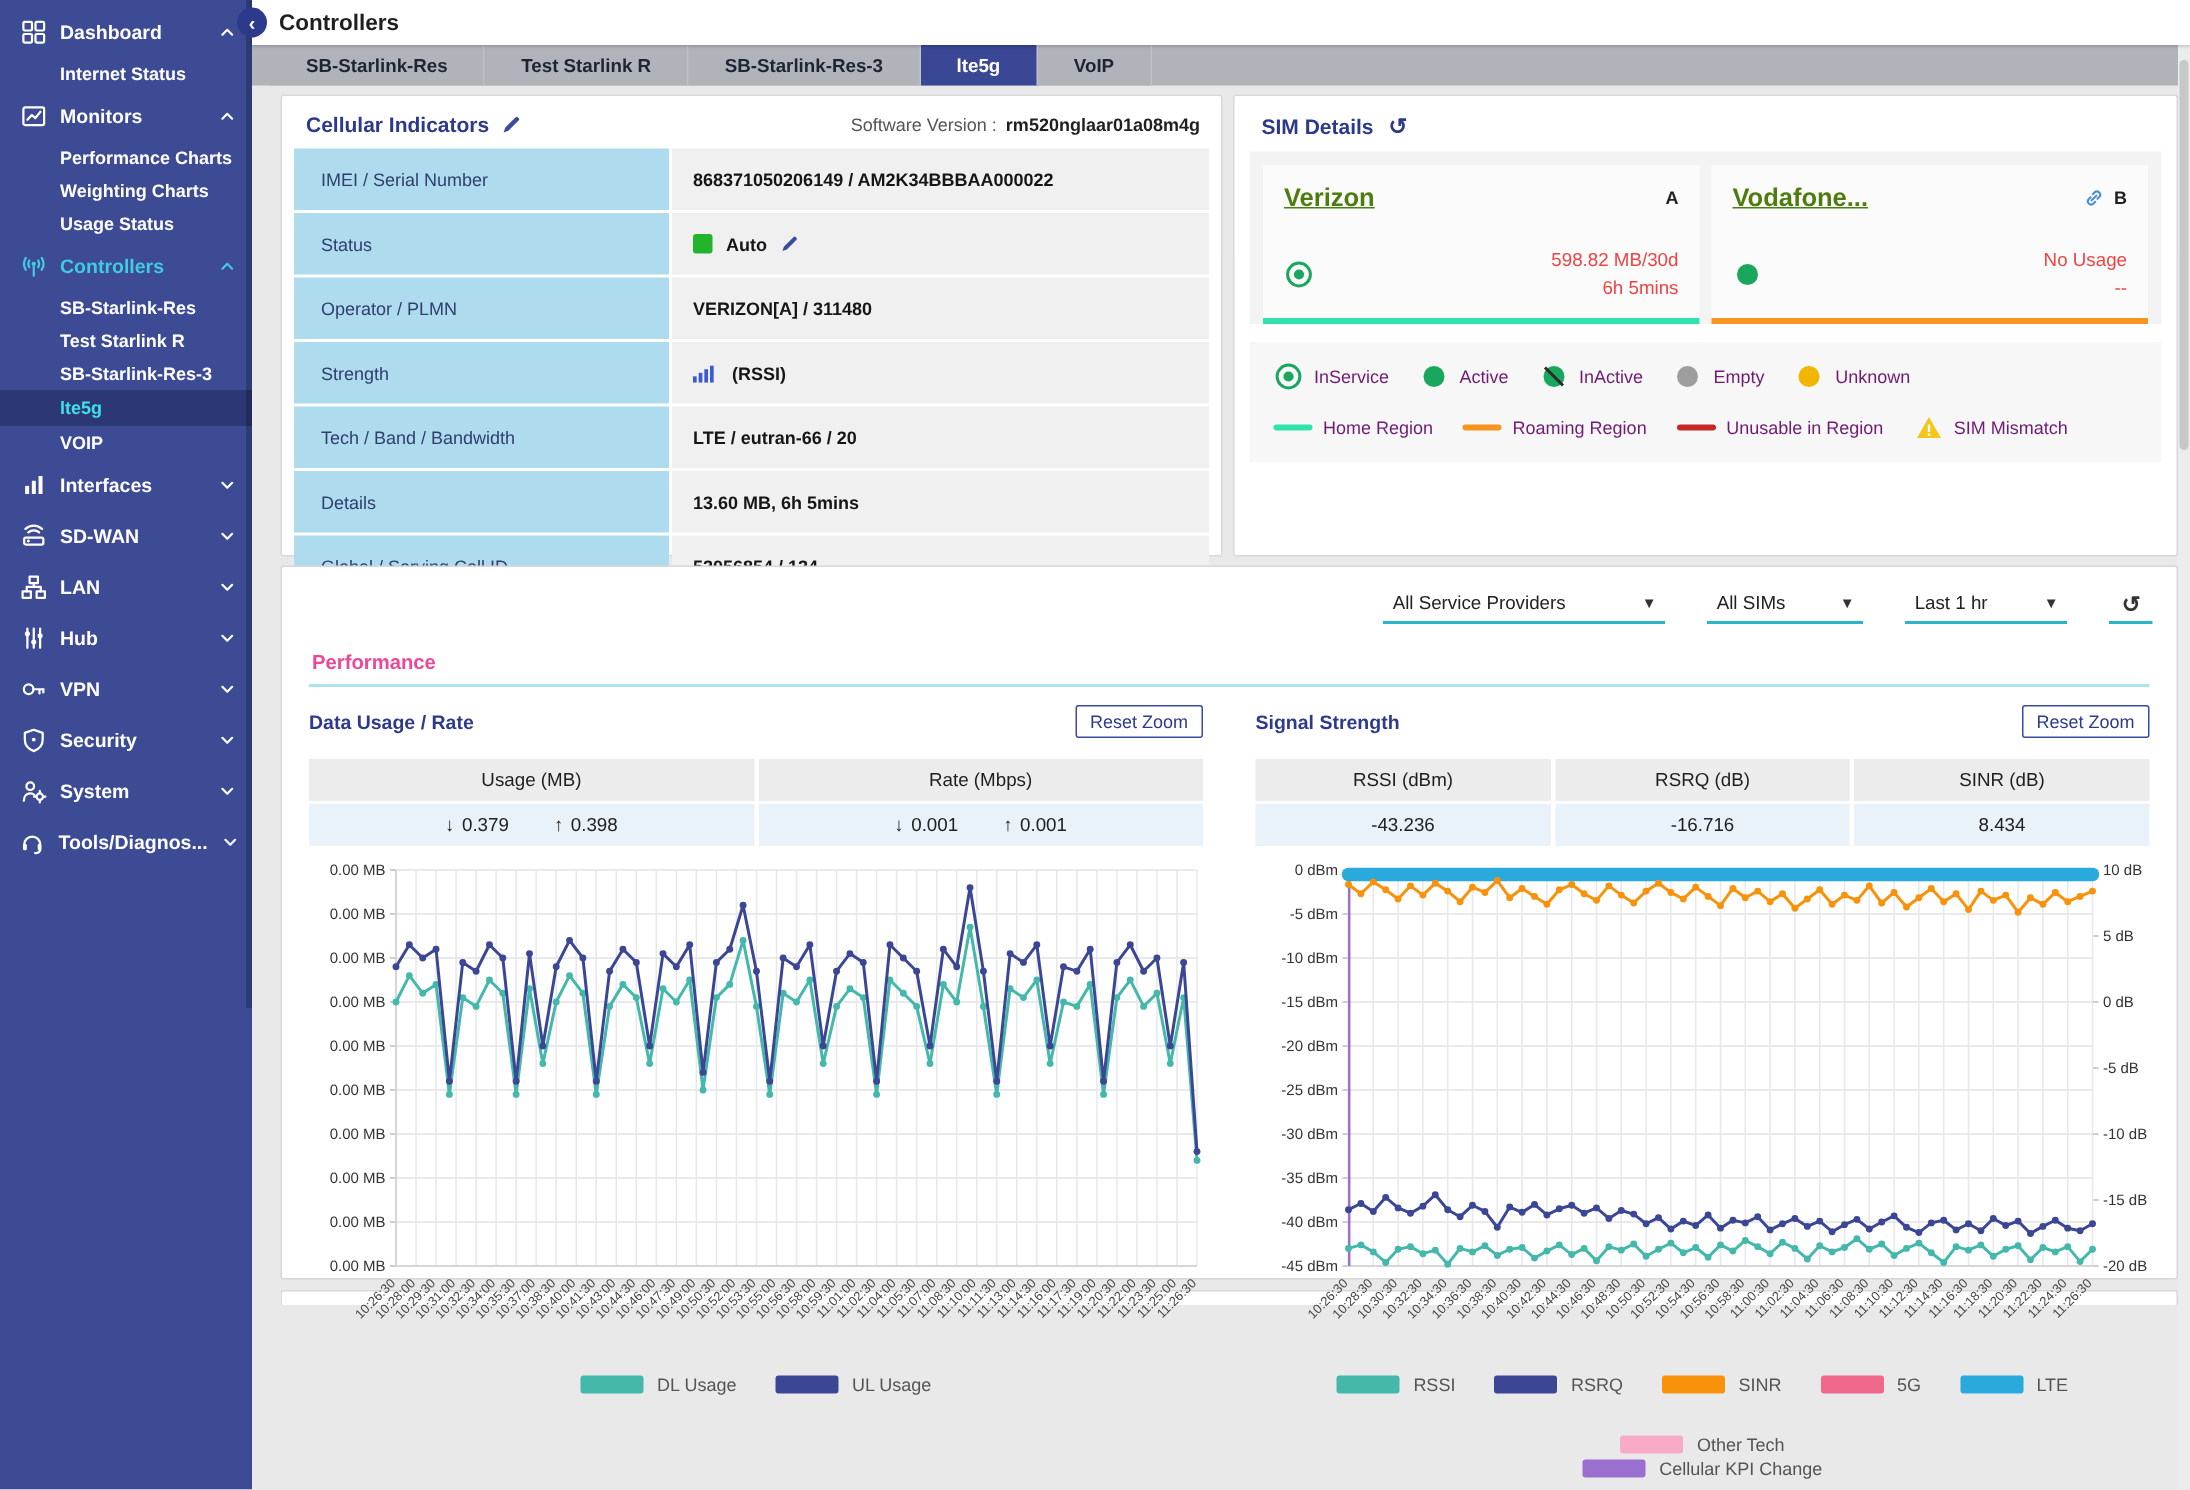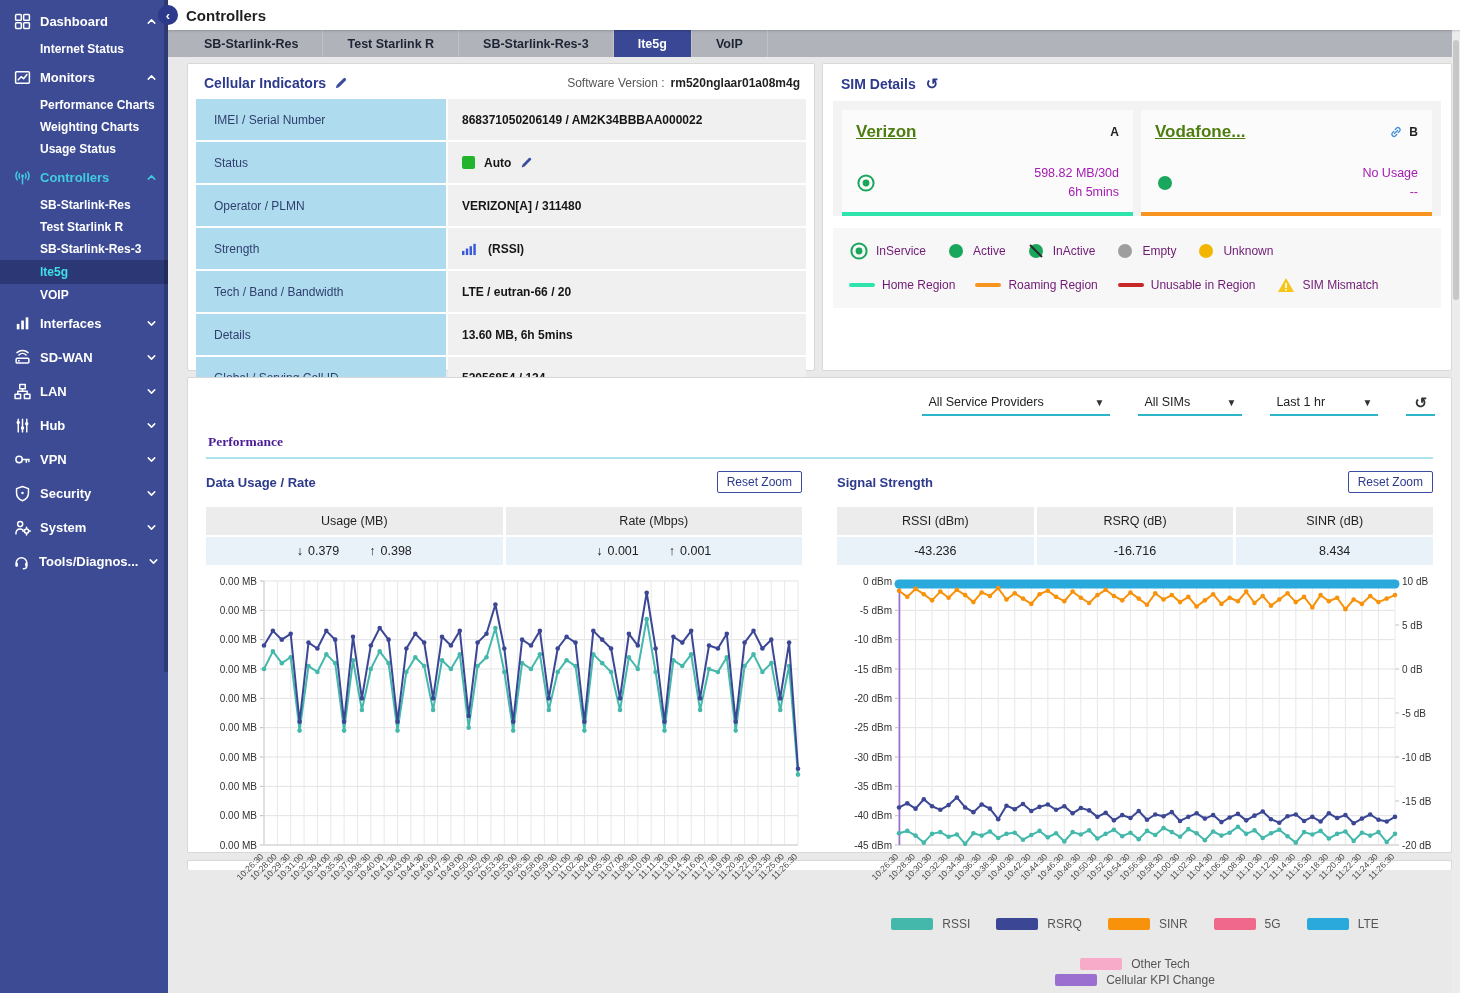--- a/index.html
+++ b/index.html
@@ -55,36 +55,36 @@
   .sim-panel { flex:1; height:308px; padding:9px 10px; }
   .refresh-ic { font-size:15px; font-weight:bold; color:#2d3a8c; margin-left:10px; cursor:pointer; }
   .sim-cards { background:#f3f3f3; padding:9px 9px 0 9px; display:flex; gap:8px; }
   .sim-card { flex:1; background:#fbfbfb; padding:12px 14px 10px; position:relative;
     border-bottom:4px solid #ccc; min-height:102px; }
   .sim-top { display:flex; align-items:center; }
   .carrier-link { color:#4d7c0f; font-size:17px; font-weight:bold; text-decoration:underline; cursor:pointer; }
   .sim-slot { margin-left:auto; font-size:12px; font-weight:bold; color:#1f1f1f;
     display:flex; align-items:center; gap:6px; }
   .sim-mid { display:flex; align-items:center; margin-top:22px; }
-  .sim-usage { margin-left:auto; text-align:right; font-size:12.5px; color:#a21caf; line-height:1.5; }
+  .sim-usage { margin-left:auto; text-align:right; font-size:12.5px; color:#ef4444; line-height:1.5; }
   .sim-legend { background:#f7f7f7; margin-top:12px; padding:13px 16px; }
   .legend-line { display:flex; align-items:center; gap:20px; }
   .legend-line + .legend-line { margin-top:14px; }
   .legend-item { display:flex; align-items:center; gap:7px; font-size:12px; color:#701a75; }
   .region-swatch { width:26px; height:4px; border-radius:2px; }
 
   
   .perf-panel { margin-top:6px; padding:8px 10px 6px; height:476px; position:relative; }
   .filters { display:flex; justify-content:flex-end; align-items:flex-end; gap:28px; padding:6px 6px 4px; }
   .filter { display:flex; align-items:center; gap:16px; border-bottom:2px solid #2cb5c8;
     padding:3px 6px 5px; font-size:12.5px; color:#222; cursor:pointer; }
   .filter .caret { font-size:10px; color:#333; }
   .filter-refresh { border-bottom:2px solid #2cb5c8; padding:0 8px 2px; font-size:15px; color:#333;
     cursor:pointer; font-weight:bold; }
-  .perf-title { color:#4c1d95; font-size:13.5px; font-weight:bold; padding:14px 10px 7px;font-family:Liberation Serif, serif; }
+  .perf-title { color:#ec4899; font-size:13.5px; font-weight:bold; padding:14px 10px 7px; }
   .perf-rule { border:none; border-top:2px solid #aee3ee; margin:0 8px; }
   .charts-row { display:flex; gap:35px; padding:12px 8px 0; }
   .chart-col { flex:1; min-width:0; }
   .chart-head { display:flex; align-items:center; }
   .chart-title { color:#2d3a8c; font-size:13px; font-weight:bold; }
   .reset-zoom { margin-left:auto; background:#fff; border:1px solid #3b4ba0; color:#2d3a8c;
     font-size:12px; padding:3px 9px; border-radius:2px; cursor:pointer;
     font-family:"Liberation Sans",sans-serif; }
   .stats { display:flex; gap:3px; margin-top:14px; }
   .stat-group { flex:1; }
@@ -774,20 +774,30 @@
                 <circle cx="520.8" cy="60.79999999999999" r="2.3" fill="#3b4794"></circle>
                 <circle cx="529.7" cy="148.8" r="2.3" fill="#3b4794"></circle>
                 <circle cx="538.6" cy="69.6" r="2.3" fill="#3b4794"></circle>
                 <circle cx="547.5" cy="57.86666666666665" r="2.3" fill="#3b4794"></circle>
                 <circle cx="556.4000000000001" cy="75.46666666666664" r="2.3" fill="#3b4794"></circle>
                 <circle cx="565.3" cy="66.66666666666666" r="2.3" fill="#3b4794"></circle>
                 <circle cx="574.2" cy="125.33333333333331" r="2.3" fill="#3b4794"></circle>
                 <circle cx="583.1" cy="69.6" r="2.3" fill="#3b4794"></circle>
                 <circle cx="592" cy="195.73333333333335" r="2.3" fill="#3b4794"></circle>
               </svg>
+            <div class="chart-legend" id="usage-legend">
+                <div class="legend-item">
+                  <span class="series-swatch" style="background: rgb(69, 184, 172);"></span>
+                  <span>DL Usage</span>
+                </div>
+                <div class="legend-item">
+                  <span class="series-swatch" style="background: rgb(59, 71, 148);"></span>
+                  <span>UL Usage</span>
+                </div>
+              </div>
           </div>
 
           <div class="chart-col">
             <div class="chart-head">
               <span class="chart-title">Signal Strength</span>
               <button class="reset-zoom">Reset Zoom</button>
             </div>
             <div class="stats" id="signal-stats">
                 <div class="stat-group">
                   <div class="stat-head">RSSI (dBm)</div>

